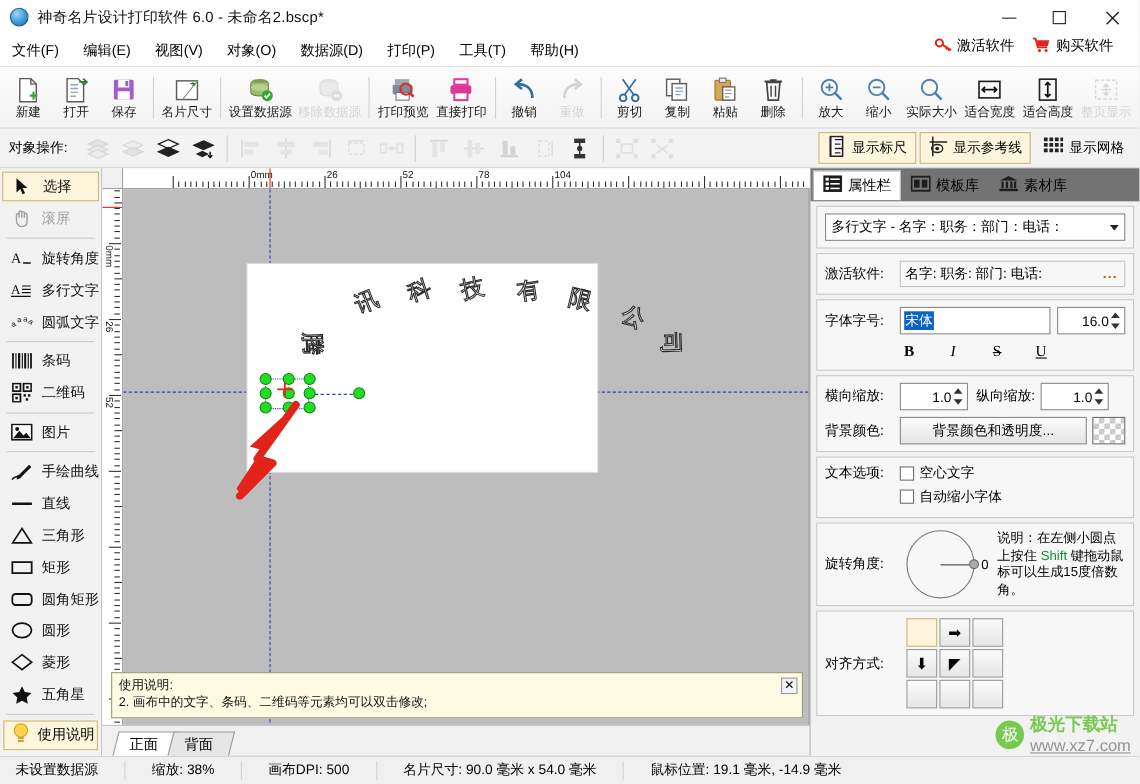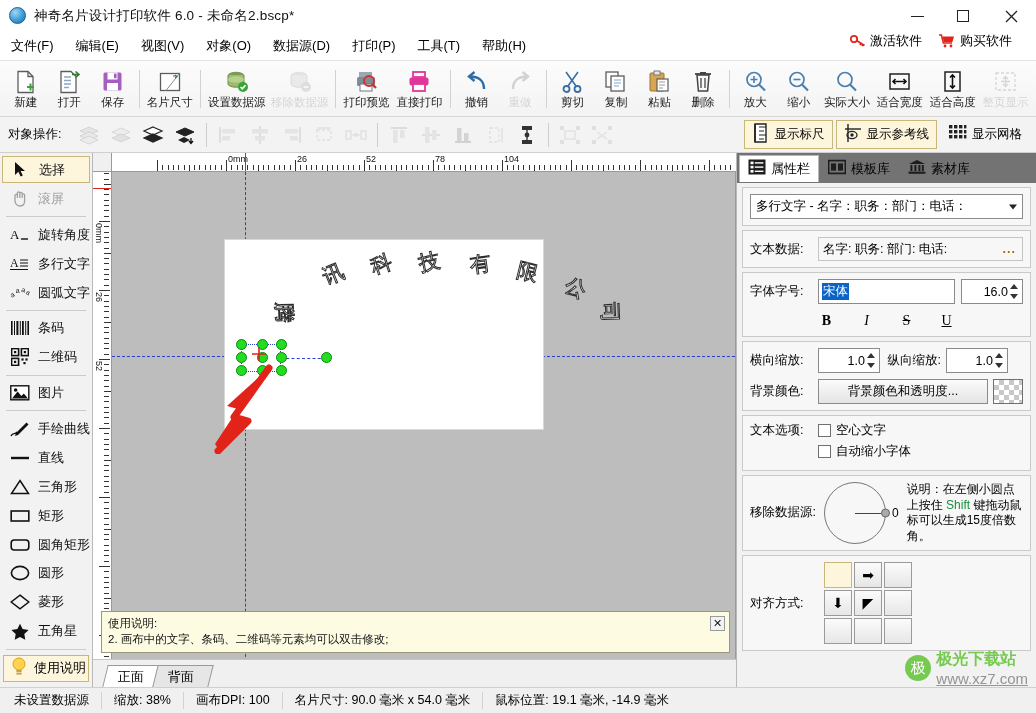--- a/index.html
+++ b/index.html
@@ -263,21 +263,21 @@
   }
   .acell.on { background: #fdf6dc; border-color: #c9b77a; }
   .rfill { flex: 1; }
 
   
   .statusbar {
     height: 26px; min-height: 26px;
     background: #f0f0f0; border-top: 1px solid #cfcfcf;
     display: flex; align-items: center; font-size: 12.5px;
   }
-  .st-cell { padding: 0 12px; border-right: 1px solid #d2d2d2; white-space: nowrap; }
+  .st-cell { padding: 0 24px; border-right: 1px solid #d2d2d2; white-space: nowrap; }
   .st-cell:first-child { padding-left: 14px; }
   .st-cell.last { border-right: none; }
   .wm {
     position: absolute; right: 8px; bottom: 26px;
     display: flex; align-items: center; gap: 5px; opacity: .9; pointer-events: none;
   }
   .wm-circle { width: 26px; height: 26px; border-radius: 50%; background: #6ac63f;
      display:flex;align-items:center;justify-content:center; color:#fff; font-size:15px; }
   .wm-t1 { font-size: 16px; color: #6ac63f; font-weight: bold; }
   .wm-t2 { font-size: 15px; color: #8a8a8a; text-decoration: underline; }
@@ -1221,21 +1221,21 @@
 
       <div class="rgroup">
         <div class="combo">
           <span>多行文字 - 名字：职务：部门：电话：</span>
           <i class="arrow"></i>
         </div>
       </div>
 
       <div class="rgroup">
         <div class="rrow">
-          <div class="rlabel">文本数据:</div>
+          <div class="rlabel">激活软件:</div>
           <div class="datafield">
             <span>名字: 职务: 部门: 电话:</span>
             <span class="dots">...</span>
           </div>
         </div>
       </div>
 
       <div class="rgroup">
         <div class="rrow">
           <div class="rlabel">字体字号:</div>
@@ -1290,21 +1290,21 @@
             <div class="cbrow">
               <span class="cbox"></span>
               <span>自动缩小字体</span>
             </div>
           </div>
         </div>
       </div>
 
       <div class="rgroup">
         <div class="rotwrap">
-          <div class="rlabel" style="padding-top:22px">移除数据源:</div>
+          <div class="rlabel" style="padding-top:22px">旋转角度:</div>
           <div class="rotcircle">
             <i class="arm"></i>
             <i class="knob"></i>
           </div>
           <div class="rotval">0</div>
           <div class="rothint">
             <span>说明：在左侧小圆点上按住 </span><b>Shift</b><span> 键拖动鼠标可以生成15度倍数角。</span>
           </div>
         </div>
       </div>
@@ -1326,21 +1326,21 @@
         </div>
       </div>
 
       <div class="rfill"></div>
     </div>
   </div>
 
   <div class="statusbar">
     <div class="st-cell">未设置数据源</div>
     <div class="st-cell">缩放: 38%</div>
-    <div class="st-cell">画布DPI: 100</div>
+    <div class="st-cell">画布DPI: 500</div>
     <div class="st-cell">名片尺寸: 90.0 毫米 x 54.0 毫米</div>
     <div class="st-cell last">鼠标位置: 19.1 毫米, -14.9 毫米</div>
   </div>
 
   <div class="wm">
     <div class="wm-circle">极</div>
     <div>
       <div class="wm-t1">极光下载站</div>
       <div class="wm-t2">www.xz7.com</div>
     </div>

